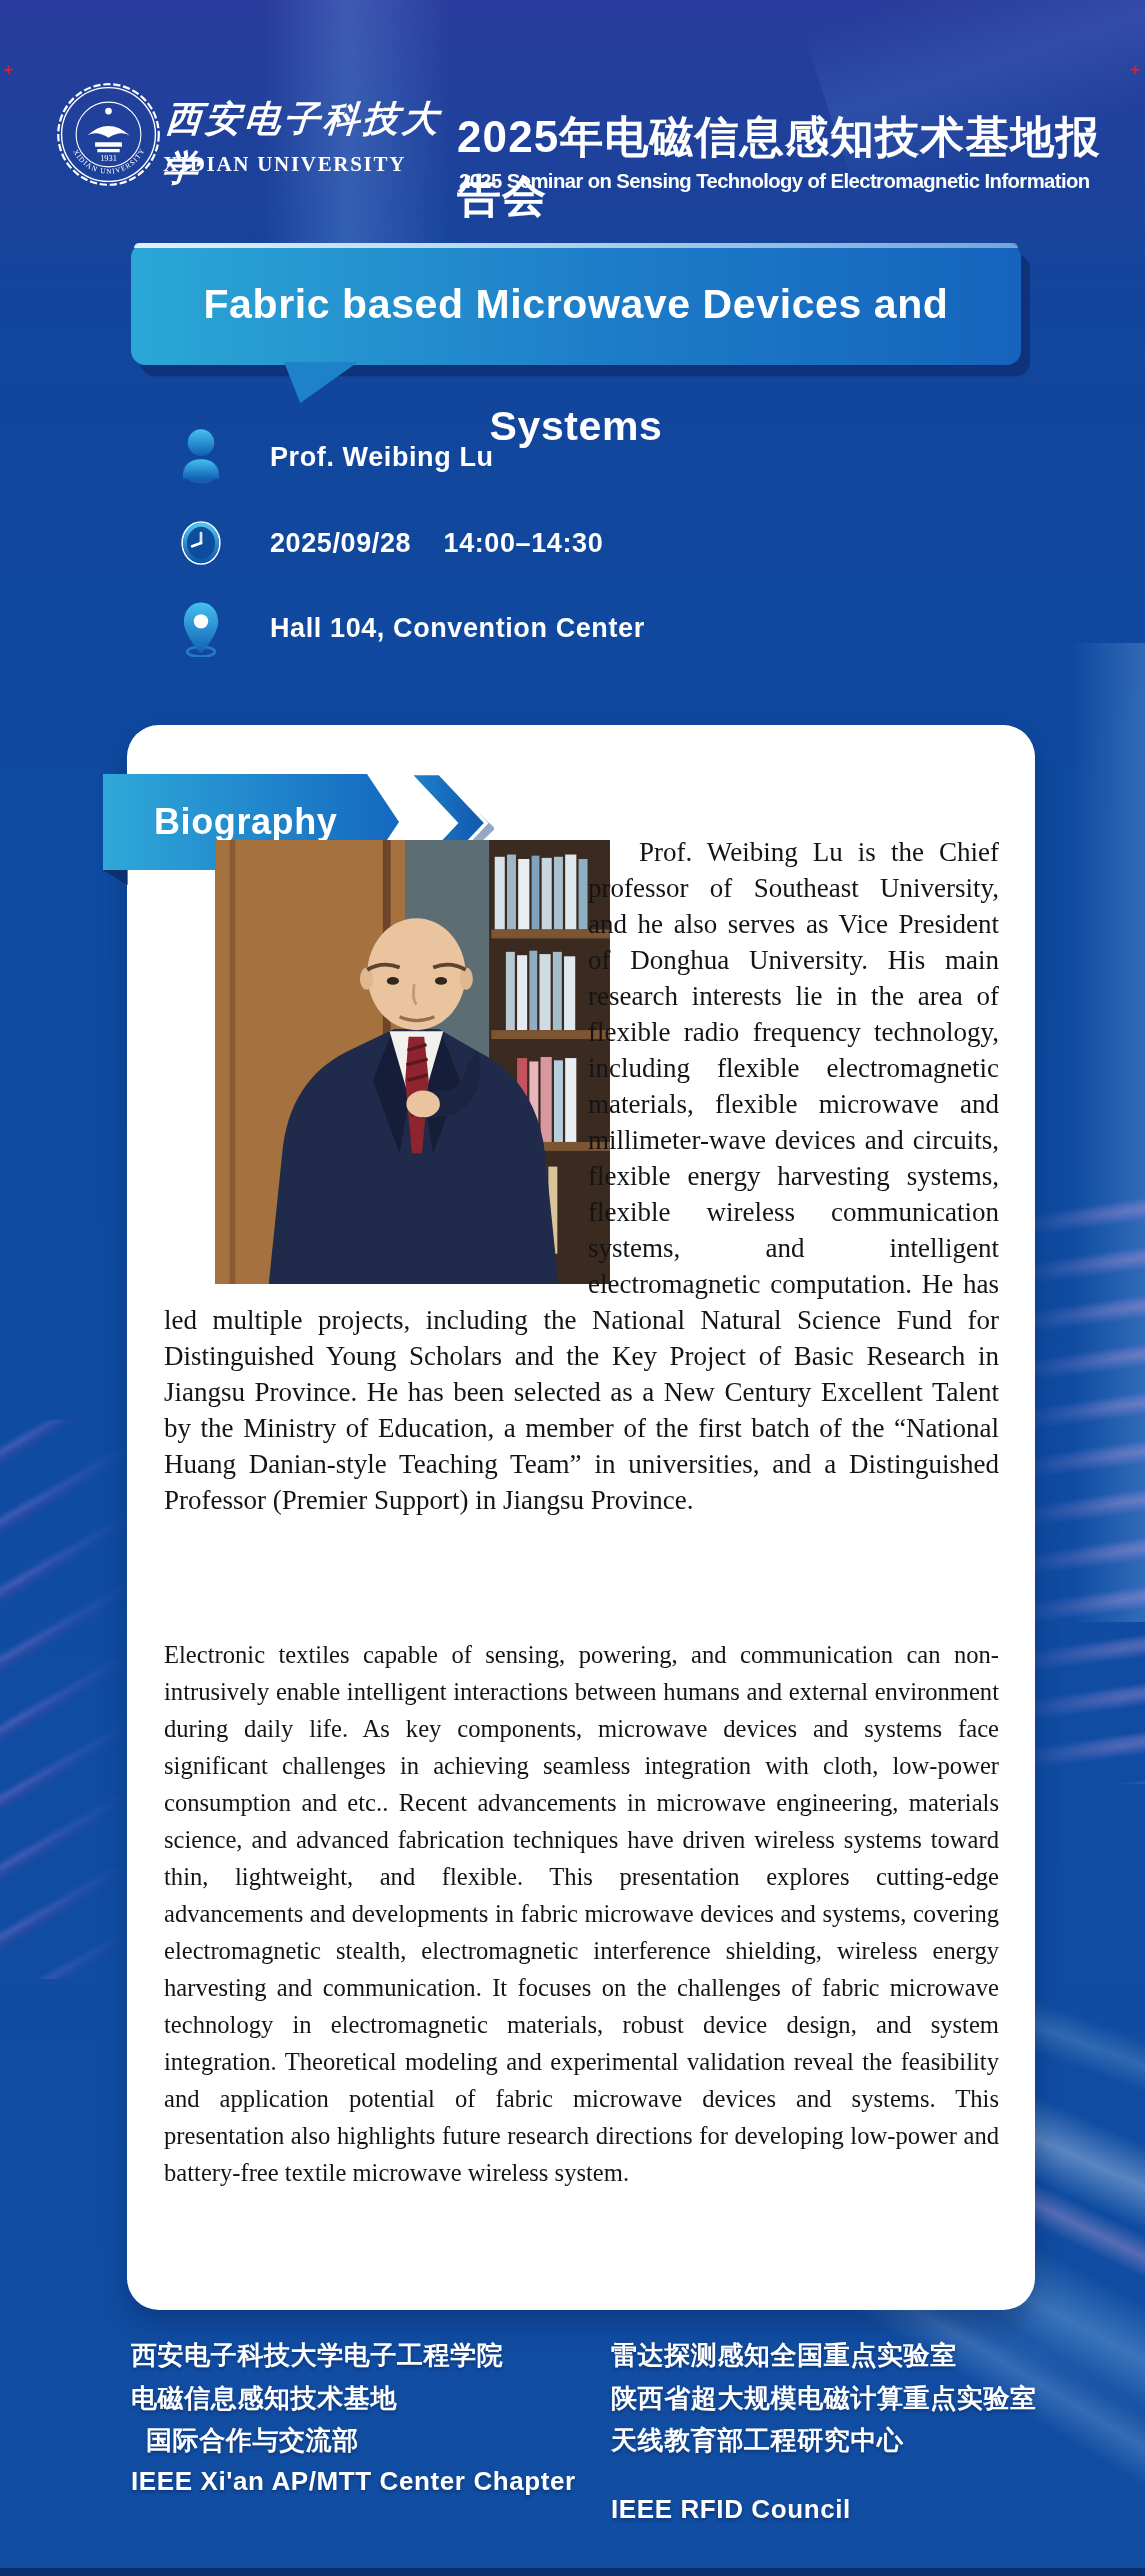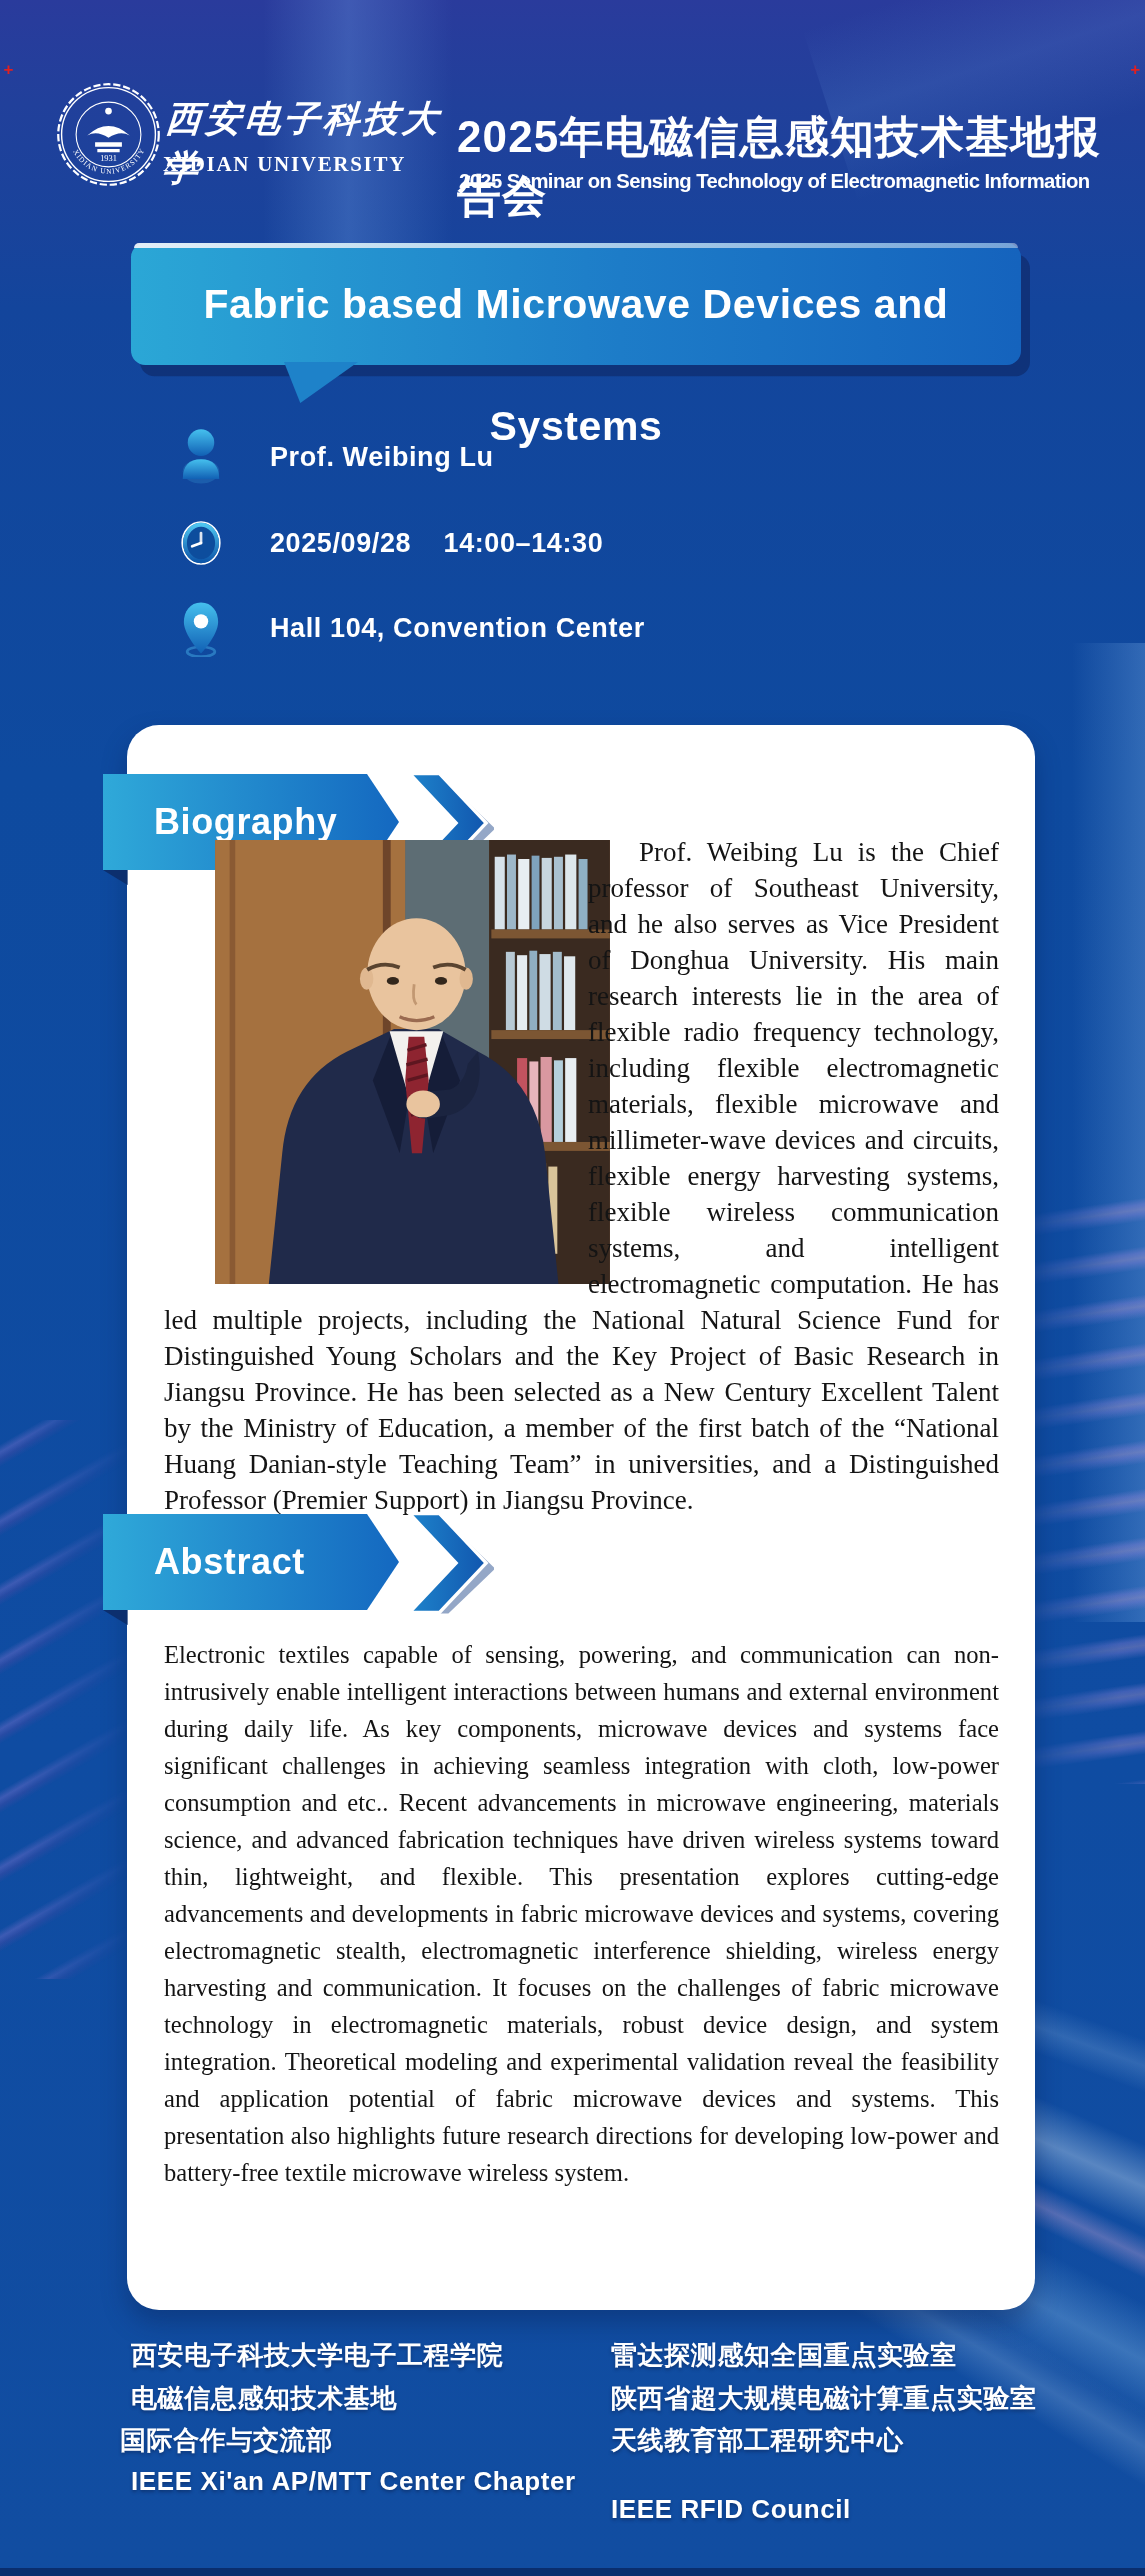--- a/index.html
+++ b/index.html
@@ -254,43 +254,28 @@
         <ellipse cx="404" cy="252" rx="11" ry="7" fill="#33271c"></ellipse>
         <path d="M356,258 Q352,286 360,294" fill="none" stroke="#c29872" stroke-width="5"></path>
         <path d="M330,316 Q360,330 392,316" fill="none" stroke="#9a6a50" stroke-width="6"></path>
         <path d="M470,378 Q486,470 420,492 L380,498 Q350,500 348,474 Q348,452 378,450 L420,446 Q446,436 452,400 Z" fill="#1b2440"></path>
         <ellipse cx="372" cy="472" rx="30" ry="24" fill="#e9c49e"></ellipse>
       </svg>
     </div>
     <span>Prof. Weibing Lu is the Chief professor of Southeast University, and he also serves as Vice President of Donghua University. His main research interests lie in the area of flexible radio frequency technology, including flexible electromagnetic materials, flexible microwave and millimeter-wave devices and circuits, flexible energy harvesting systems, flexible wireless communication systems, and intelligent electromagnetic computation. He has led multiple projects, including the National Natural Science Fund for Distinguished Young Scholars and the Key Project of Basic Research in Jiangsu Province. He has been selected as a New Century Excellent Talent by the Ministry of Education, a member of the first batch of the “National Huang Danian-style Teaching Team” in universities, and a Distinguished Professor (Premier Support) in Jiangsu Province.</span>
   </div>
 
-  <div class="abs ribbon" style="top:1514px;">
-    <div class="ribbon-body"></div>
-    <div class="ribbon-label">Abstract</div>
-    <div class="ribbon-fold"></div>
-    <svg class="ribbon-chev" width="89" height="106" viewBox="0 0 160 190">
-      <defs>
-          <linearGradient id="gV2" x1="0" y1="0" x2="1" y2="0">
-        <stop offset="0" stop-color="#1e83cb"></stop>
-            <stop offset="1" stop-color="#1156ae"></stop>
-          </linearGradient>
-        </defs>
-      <polygon points="16,14 70,14 154,95 70,176 16,176 100,95" fill="#123c82" opacity=".45" transform="translate(8,10)"></polygon>
-      <polygon points="8,6 62,6 146,95 62,184 8,184 92,95" fill="url(#gV2)" stroke="#ffffff" stroke-width="6"></polygon>
-    </svg>
-  </div>
 
   <div class="abs abs-text">
     <span>Electronic textiles capable of sensing, powering, and communication can non-intrusively enable intelligent interactions between humans and external environment during daily life. As key components, microwave devices and systems face significant challenges in achieving seamless integration with cloth, low-power consumption and etc.. Recent advancements in microwave engineering, materials science, and advanced fabrication techniques have driven wireless systems toward thin, lightweight, and flexible. This presentation explores cutting-edge advancements and developments in fabric microwave devices and systems, covering electromagnetic stealth, electromagnetic interference shielding, wireless energy harvesting and communication. It focuses on the challenges of fabric microwave technology in electromagnetic materials, robust device design, and system integration. Theoretical modeling and experimental validation reveal the feasibility and application potential of fabric microwave devices and systems. This presentation also highlights future research directions for developing low-power and battery-free textile microwave wireless system.</span>
   </div>
 
   <div class="abs foot" style="left:131px;top:2338px;">西安电子科技大学电子工程学院</div>
   <div class="abs foot" style="left:131px;top:2381px;">电磁信息感知技术基地</div>
-  <div class="abs foot" style="left:120px;top:2423px;">国际合作与交流部</div>
+  <div class="abs foot" style="left:146px;top:2423px;">国际合作与交流部</div>
   <div class="abs foot" style="left:131px;top:2466px;">IEEE Xi'an AP/MTT Center Chapter</div>
   <div class="abs foot" style="left:611px;top:2338px;">雷达探测感知全国重点实验室</div>
   <div class="abs foot" style="left:611px;top:2381px;">陕西省超大规模电磁计算重点实验室</div>
   <div class="abs foot" style="left:611px;top:2423px;">天线教育部工程研究中心</div>
   <div class="abs foot" style="left:611px;top:2466px;margin-top:28px;">IEEE RFID Council</div>
 
   <div class="abs bottom-bar"></div>
 </div>
 
 

